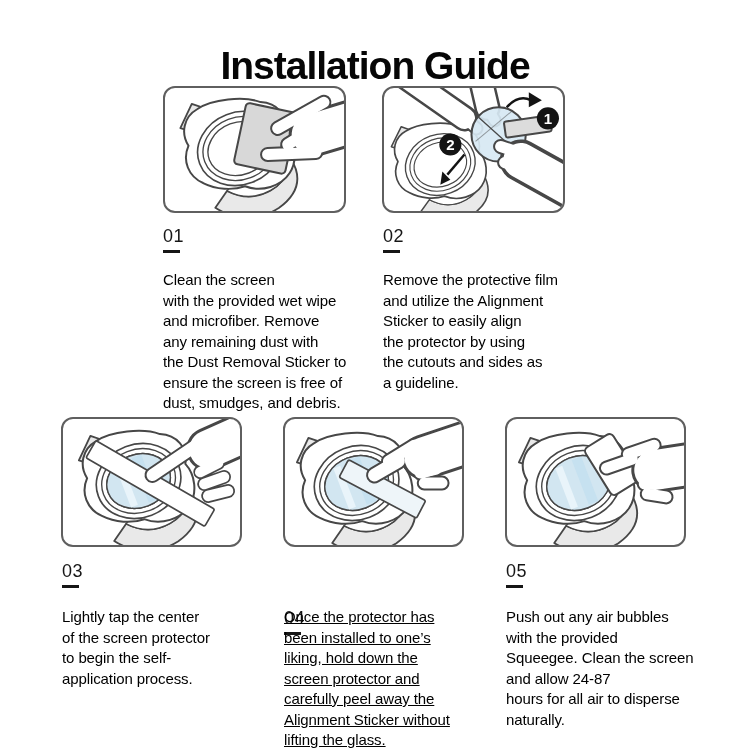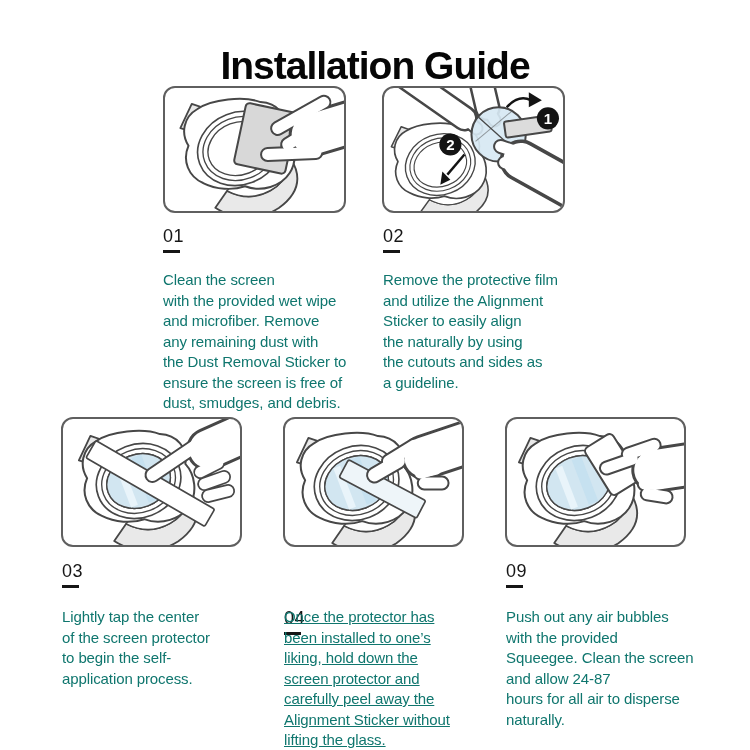--- a/index.html
+++ b/index.html
@@ -13,21 +13,21 @@
   #panel-1{left:163px;top:86px;width:183px;height:127px;}
   #panel-2{left:382px;top:86px;width:183px;height:127px;}
   #panel-3{left:61px; top:417px;width:181px;height:130px;}
   #panel-4{left:283px;top:417px;width:181px;height:130px;}
   #panel-5{left:505px;top:417px;width:181px;height:130px;}
   .step-num{position:absolute;font-size:18px;font-weight:400;letter-spacing:.5px;color:#161616;}
   .step-num::after{content:"";display:block;width:17px;height:3px;background:#161616;margin-top:3px;}
   #num-1{left:163px;top:226px;} #num-2{left:383px;top:226px;}
   #num-3{left:62px;top:561px;}  #num-4{left:284px;top:561px;margin-top:47px;} #num-5{left:506px;top:561px;}
   .step-text{position:absolute;font-size:15px;line-height:20.5px;letter-spacing:-.1px;
-             color:#0f766e;white-space:pre-line;width:215px;}
+             color:#000000;white-space:pre-line;width:215px;}
   #text-1{left:163px;top:255px;} #text-2{left:383px;top:255px;}
   #text-3{left:62px;top:592px;}  #text-4{left:284px;top:592px;text-decoration:underline;} #text-5{left:506px;top:592px;}
   .badge-label{font-family:"Liberation Sans",sans-serif;font-size:15px;font-weight:700;fill:#ffffff;text-anchor:middle;}
 </style>
 </head>
 <body>
 
 <div id="page">
 
   <svg width="0" height="0" style="position:absolute" aria-hidden="true">
@@ -132,21 +132,21 @@
       <g transform="translate(66,56)">
         <circle r="11" fill="#141414"></circle>
         <text y="5.5" class="badge-label">2</text>
       </g>
     </svg>
   </div>
   <div id="num-2" class="step-num">02</div>
   <p id="text-2" class="step-text">Remove the protective film
 and utilize the Alignment
 Sticker to easily align
-the naturally by using
+the protector by using
 the cutouts and sides as
 a guideline.</p>
 
   <div id="panel-3" class="panel">
     <svg viewBox="0 0 178 122" aria-label="finger-tapping-center-of-screen-protector">
       <use href="#watchBase" transform="translate(76,60) scale(0.92) rotate(-3)"></use>
       <use href="#blueScreen" transform="translate(76,60) scale(0.92) rotate(-3)"></use>
       <g transform="translate(80,58) rotate(30)">
         <rect x="-60" y="-10" width="138" height="20" rx="2" fill="#ffffff" stroke="#474747" stroke-width="1.7"></rect>
       </g>
@@ -202,21 +202,21 @@
       <g>
         <use href="#p5arm" stroke="#474747" stroke-width="46"></use>
         <use href="#p5fing" stroke="#474747" stroke-width="15"></use>
         <use href="#p5thumb" stroke="#474747" stroke-width="15"></use>
         <use href="#p5arm" stroke="#ffffff" stroke-width="40"></use>
         <use href="#p5fing" stroke="#ffffff" stroke-width="11"></use>
         <use href="#p5thumb" stroke="#ffffff" stroke-width="11"></use>
       </g>
     </svg>
   </div>
-  <div id="num-5" class="step-num">09</div>
+  <div id="num-5" class="step-num">05</div>
   <p id="text-5" class="step-text">Push out any air bubbles
 with the provided
 Squeegee. Clean the screen
 and allow 24-87
 hours for all air to disperse
 naturally.</p>
 
 </div>
 
 </body></html>

